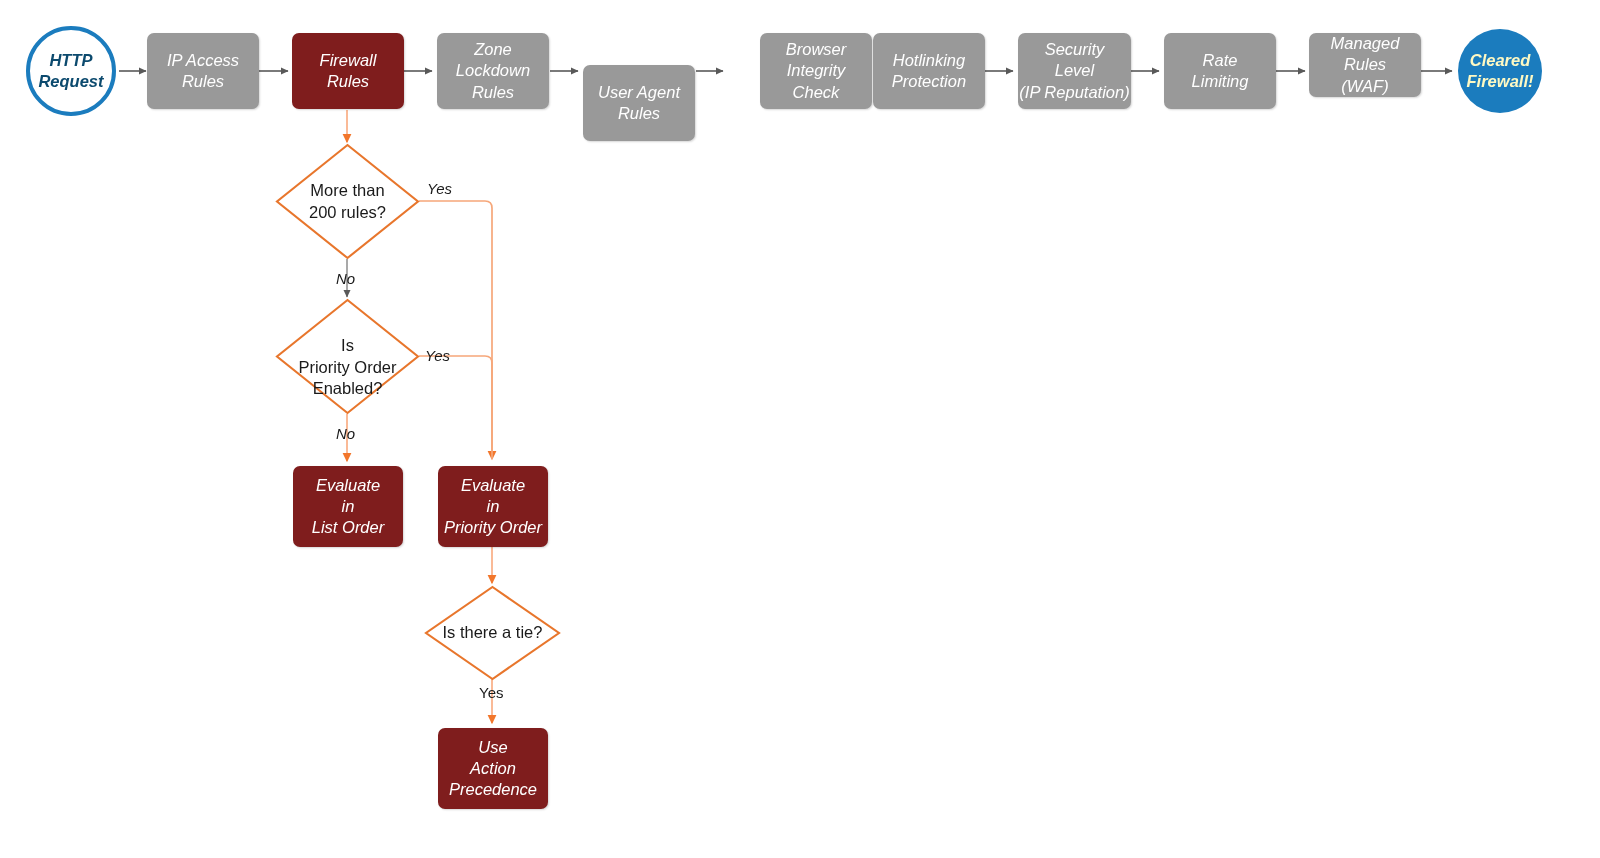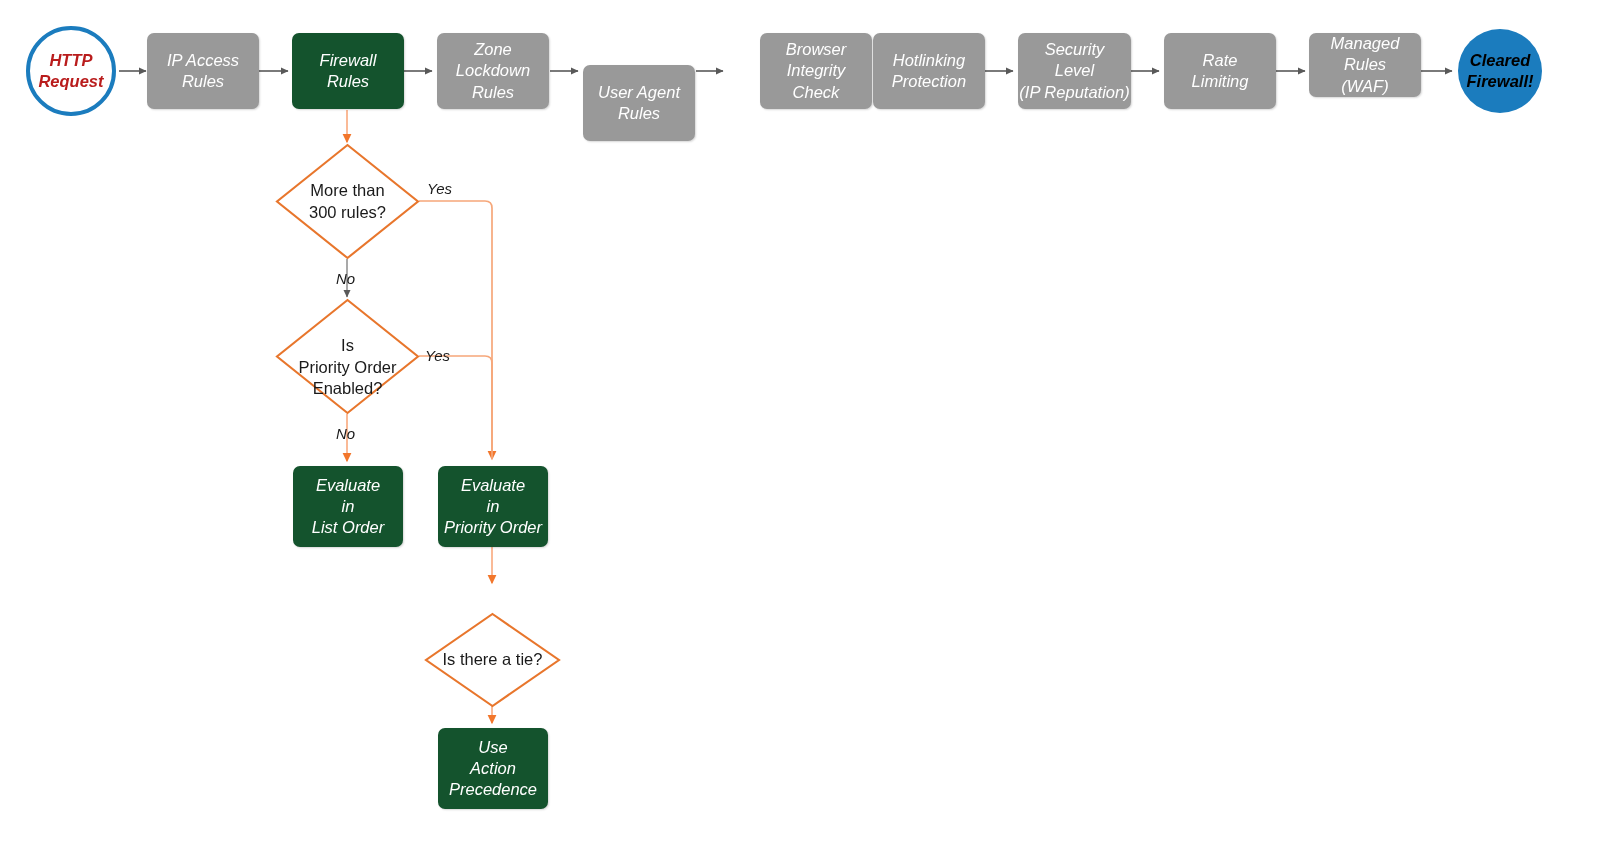--- a/index.html
+++ b/index.html
@@ -35,35 +35,35 @@
     line-height: 1.28;
   }
   .proc {
     border-radius: 7px;
     font-style: italic;
     color: #ffffff;
     font-size: 16.5px;
     box-shadow: 1px 1px 2px rgba(0,0,0,0.16);
   }
   .proc.gray  { background: #999999; }
-  .proc.orange{ background: #14532d; }
+  .proc.orange{ background: #7f1d1d; }
 
   .terminator-open {
     border-radius: 50%;
     background: #ffffff;
     border: 4px solid #1B7CBE;
-    color: #b91c1c;
+    color: #0c4a6e;
     font-weight: bold;
     font-style: italic;
     font-size: 16.5px;
   }
   .terminator-filled {
     border-radius: 50%;
     background: #1B7CBE;
-    color: #000000;
+    color: #fef9c3;
     font-weight: bold;
     font-style: italic;
     font-size: 16.5px;
   }
 
   .decision {
     background: transparent;
     color: #1a1a1a;
     font-size: 16.5px;
     font-style: normal;
@@ -192,33 +192,33 @@
   <div class="node terminator-filled" style="left:1458px; top:29px; width:84px; height:84px;">
     <span style="white-space:pre-line;">Cleared
 Firewall!</span>
   </div>
 
   <div class="node decision" style="left:275px; top:143px; width:145px; height:117px;">
     <svg class="dshape" viewBox="0 0 145 117" preserveAspectRatio="none">
       <polygon points="72.5,2 143,58.5 72.5,115 2,58.5" fill="#ffffff" stroke="#E8762C" stroke-width="2.1"></polygon>
     </svg>
     <span class="dtext" style="white-space:pre-line;">More than
-300 rules?</span>
+200 rules?</span>
   </div>
 
   <div class="node decision" style="left:275px; top:298px; width:145px; height:117px;">
     <svg class="dshape" viewBox="0 0 145 117" preserveAspectRatio="none">
       <polygon points="72.5,2 143,58.5 72.5,115 2,58.5" fill="#ffffff" stroke="#E8762C" stroke-width="2.1"></polygon>
     </svg>
     <span class="dtext" style="white-space:pre-line;margin-top:22px;">Is
 Priority Order
 Enabled?</span>
   </div>
 
-  <div class="node decision" style="left:424px; top:612px; width:137px; height:96px;">
+  <div class="node decision" style="left:424px; top:585px; width:137px; height:96px;">
     <svg class="dshape" viewBox="0 0 137 96" preserveAspectRatio="none">
       <polygon points="68.5,2 135,48 68.5,94 2,48" fill="#ffffff" stroke="#E8762C" stroke-width="2.1"></polygon>
     </svg>
     <span class="dtext" style="white-space:pre-line;">Is there a tie?</span>
   </div>
 
   <div class="node proc orange" style="left:293px; top:466px; width:110px; height:81px;">
     <span style="white-space:pre-line;">Evaluate
 in
 List Order</span>

